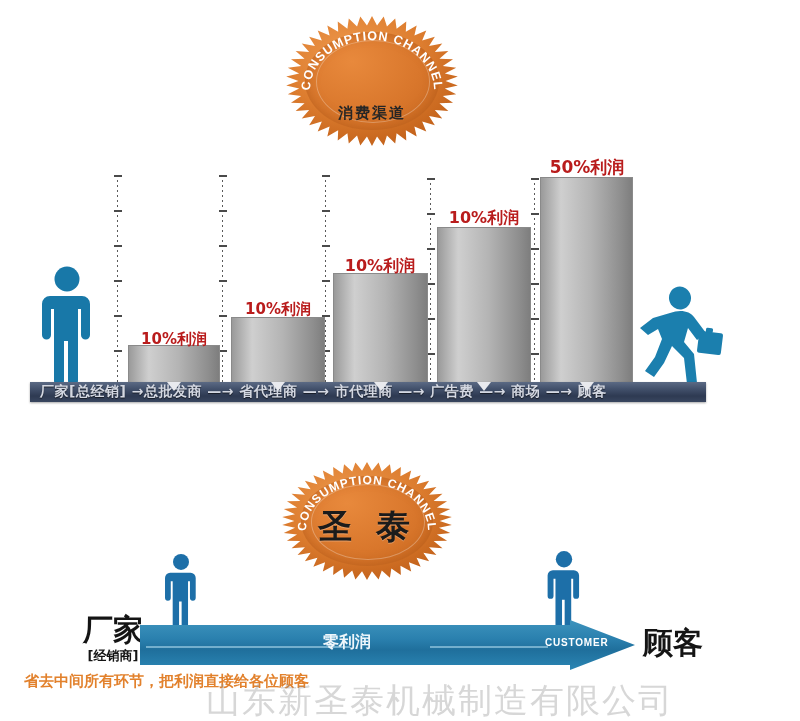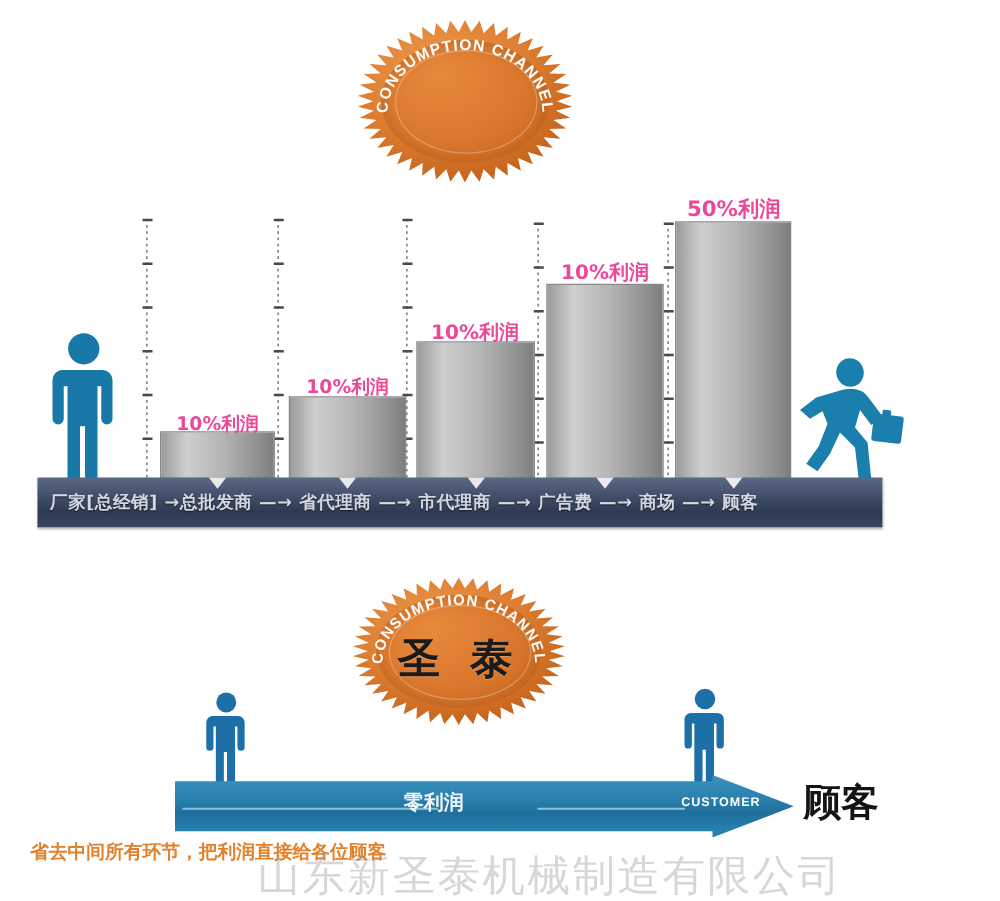--- a/index.html
+++ b/index.html
@@ -42,21 +42,21 @@
   }
 
   
   .bar{
     position:absolute;
     background:linear-gradient(to right,#9a9a9a 0%,#cfcfcf 22%,#b4b4b4 55%,#8e8e8e 88%,#7e7e7e 100%);
     border:1px solid #8a8a8a;
     box-sizing:border-box;
   }
   .bar-label{
-    position:absolute;text-align:center;color:#ec4899;
+    position:absolute;text-align:center;color:#b91c1c;
     font-size:15px;font-weight:600;white-space:nowrap;
     font-family:"DejaVu Sans","Liberation Sans",sans-serif;
   }
   .ruler{
     position:absolute;width:1px;
     background-image:linear-gradient(to bottom,#5a5a5a 0 2px,transparent 2px 5px);
     background-size:1px 5px;
   }
   .ruler .tick{
     position:absolute;left:-3px;width:8px;height:2px;background:#4a4a4a;
@@ -133,20 +133,21 @@
       </defs>
       <polygon id="sbpoly1" fill="url(#sb1)" points="86.00,0.00 91.02,9.55 97.71,0.61 100.96,10.59 109.20,2.41 110.62,12.63 120.26,5.38 119.83,15.66 130.68,9.46 128.40,19.60 140.27,14.58 136.19,24.38 148.85,20.63 143.04,29.93 156.26,27.52 148.83,36.12 162.36,35.10 153.44,42.86 167.03,43.23 156.80,50.01 170.20,51.78 158.85,57.43 171.80,60.56 159.53,65.00 171.80,69.44 158.85,72.57 170.20,78.22 156.80,79.99 167.03,86.77 153.44,87.14 162.36,94.90 148.83,93.88 156.26,102.48 143.04,100.07 148.85,109.37 136.19,105.62 140.27,115.42 128.40,110.40 130.68,120.54 119.83,114.34 120.26,124.62 110.62,117.37 109.20,127.59 100.96,119.41 97.71,129.39 91.02,120.45 86.00,130.00 80.98,120.45 74.29,129.39 71.04,119.41 62.80,127.59 61.38,117.37 51.74,124.62 52.17,114.34 41.32,120.54 43.60,110.40 31.73,115.42 35.81,105.62 23.15,109.37 28.96,100.07 15.74,102.48 23.17,93.88 9.64,94.90 18.56,87.14 4.97,86.77 15.20,79.99 1.80,78.22 13.15,72.57 0.20,69.44 12.47,65.00 0.20,60.56 13.15,57.43 1.80,51.78 15.20,50.01 4.97,43.23 18.56,42.86 9.64,35.10 23.17,36.12 15.74,27.52 28.96,29.93 23.15,20.63 35.81,24.38 31.73,14.58 43.60,19.60 41.32,9.46 52.17,15.66 51.74,5.38 61.38,12.63 62.80,2.41 71.04,10.59 74.29,0.61 80.98,9.55"></polygon>
     </svg>
     <div class="inner"></div>
     <svg class="arc-text" viewBox="0 0 172 130">
       <path id="arcTop1" d="M 24,74 A 62,50 0 0 1 148,74" fill="none"></path>
       <text font-size="12.5">
         <textPath href="#arcTop1" startOffset="50%" text-anchor="middle">CONSUMPTION CHANNEL</textPath>
       </text>
     </svg>
+    <div class="seal-sub" style="top:88px;font-size:15px;letter-spacing:2px;">消费渠道</div>
   </div>
 
   <div class="ruler" id="ruler0" style="left:117px;top:175px;height:210px;">
       <div class="tick" style="top: 0px;"></div>
       <div class="tick" style="top: 35px;"></div>
       <div class="tick" style="top: 70px;"></div>
       <div class="tick" style="top: 105px;"></div>
       <div class="tick" style="top: 140px;"></div>
       <div class="tick" style="top: 175px;"></div>
     </div>
@@ -204,21 +205,21 @@
 
   <svg class="person" style="left:640px;top:285px;width:84px;height:100px;" viewBox="0 0 84 100">
     <g fill="#1b7fae">
       <ellipse cx="40" cy="13" rx="11" ry="11.5" transform="rotate(-12 40 13)"></ellipse>
       <path d="M30 28 c10 -4 20 -2 24 4 l12 16 -9 7 -9 -12 -4 14 10 12 3 29 -10 1 -3 -26 -12 -12 -8 17 -10 14 -9 -6 10 -14 7 -18 -4 -10 -10 6 -8 -7 13 -10 z"></path>
       <rect x="58" y="47" width="24" height="22" rx="2.5" transform="rotate(7 70 58)"></rect>
       <rect x="66" y="43" width="7" height="5" rx="1.5" transform="rotate(7 70 45)"></rect>
     </g>
   </svg>
 
-  <div class="axis-band" style="left:30px;top:382px;width:676px;height:40px;">
+  <div class="axis-band" style="left:30px;top:382px;width:676px;height:20px;">
     <div class="axis-text">厂家[总经销] →总批发商 —→ 省代理商 —→ 市代理商 —→ 广告费 —→ 商场 —→ 顾客</div>
   </div>
   <div class="notch" style="left:167px;top:382px;"></div>
   <div class="notch" style="left:271px;top:382px;"></div>
   <div class="notch" style="left:374px;top:382px;"></div>
   <div class="notch" style="left:477px;top:382px;"></div>
   <div class="notch" style="left:580px;top:382px;"></div>
 
   <div class="seal" id="seal-bottom" style="left:282px;top:462px;width:170px;height:118px;">
     <svg class="starburst" viewBox="0 0 170 118" preserveAspectRatio="none">
@@ -247,20 +248,24 @@
       <path d="M12 31 h30 a8 8 0 0 1 8 8 v31 a4.5 4.5 0 0 1 -9 0 v-26 h-3 v72 a5 5 0 0 1 -10 0 v-40 h-4 v40 a5 5 0 0 1 -10 0 v-72 h-3 v26 a4.5 4.5 0 0 1 -9 0 v-31 a8 8 0 0 1 8 -8 z"></path>
     </g>
   </svg>
   <svg class="person" style="left:543px;top:550px;width:42px;height:80px;" viewBox="0 0 54 122">
     <g fill="#1d6fa8">
       <circle cx="27" cy="14" r="12.5"></circle>
       <path d="M12 31 h30 a8 8 0 0 1 8 8 v31 a4.5 4.5 0 0 1 -9 0 v-26 h-3 v72 a5 5 0 0 1 -10 0 v-40 h-4 v40 a5 5 0 0 1 -10 0 v-72 h-3 v26 a4.5 4.5 0 0 1 -9 0 v-31 a8 8 0 0 1 8 -8 z"></path>
     </g>
   </svg>
 
+  <div class="factory-label" style="left:58px;top:615px;width:110px;">
+    <div class="factory-main">厂家</div>
+    <div class="factory-sub">[经销商]</div>
+  </div>
 
   <svg class="big-arrow" style="left:140px;top:620px;width:495px;height:50px;" viewBox="0 0 495 50" preserveAspectRatio="none">
     <defs>
       <linearGradient id="arrG" x1="0" y1="0" x2="0" y2="1">
         <stop offset="0%" stop-color="#3d93bd"></stop>
         <stop offset="38%" stop-color="#2a80ae"></stop>
         <stop offset="60%" stop-color="#1f6f9c"></stop>
         <stop offset="100%" stop-color="#2b86b4"></stop>
       </linearGradient>
     </defs>

